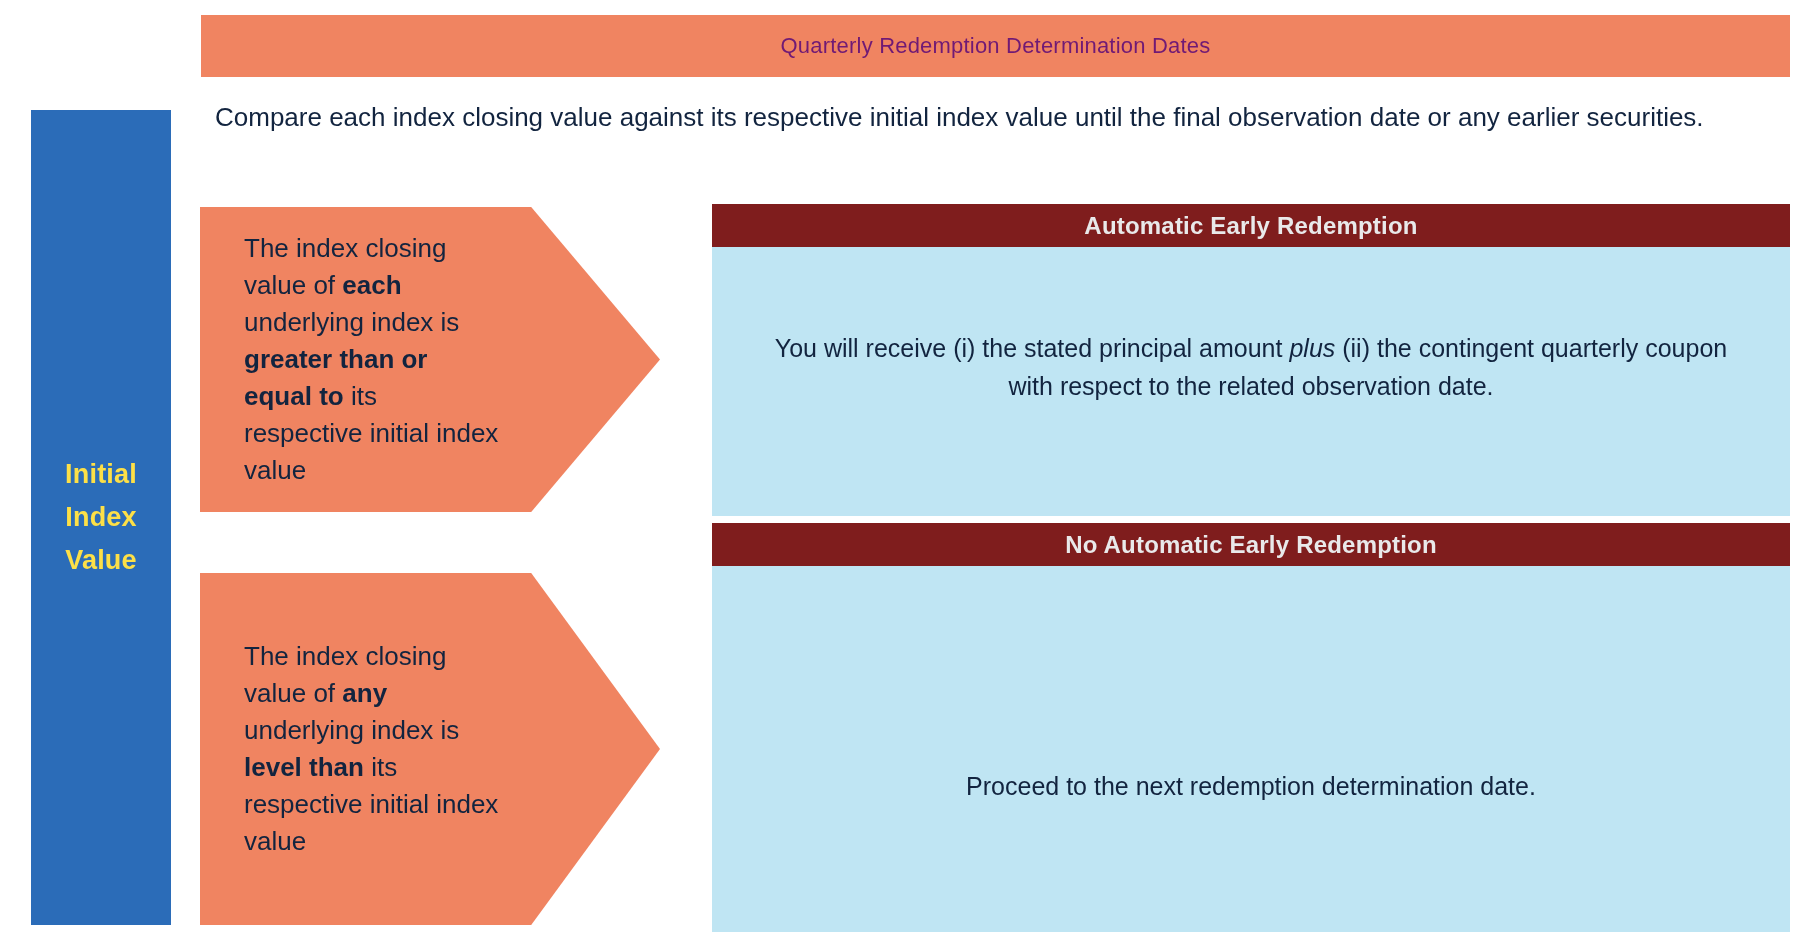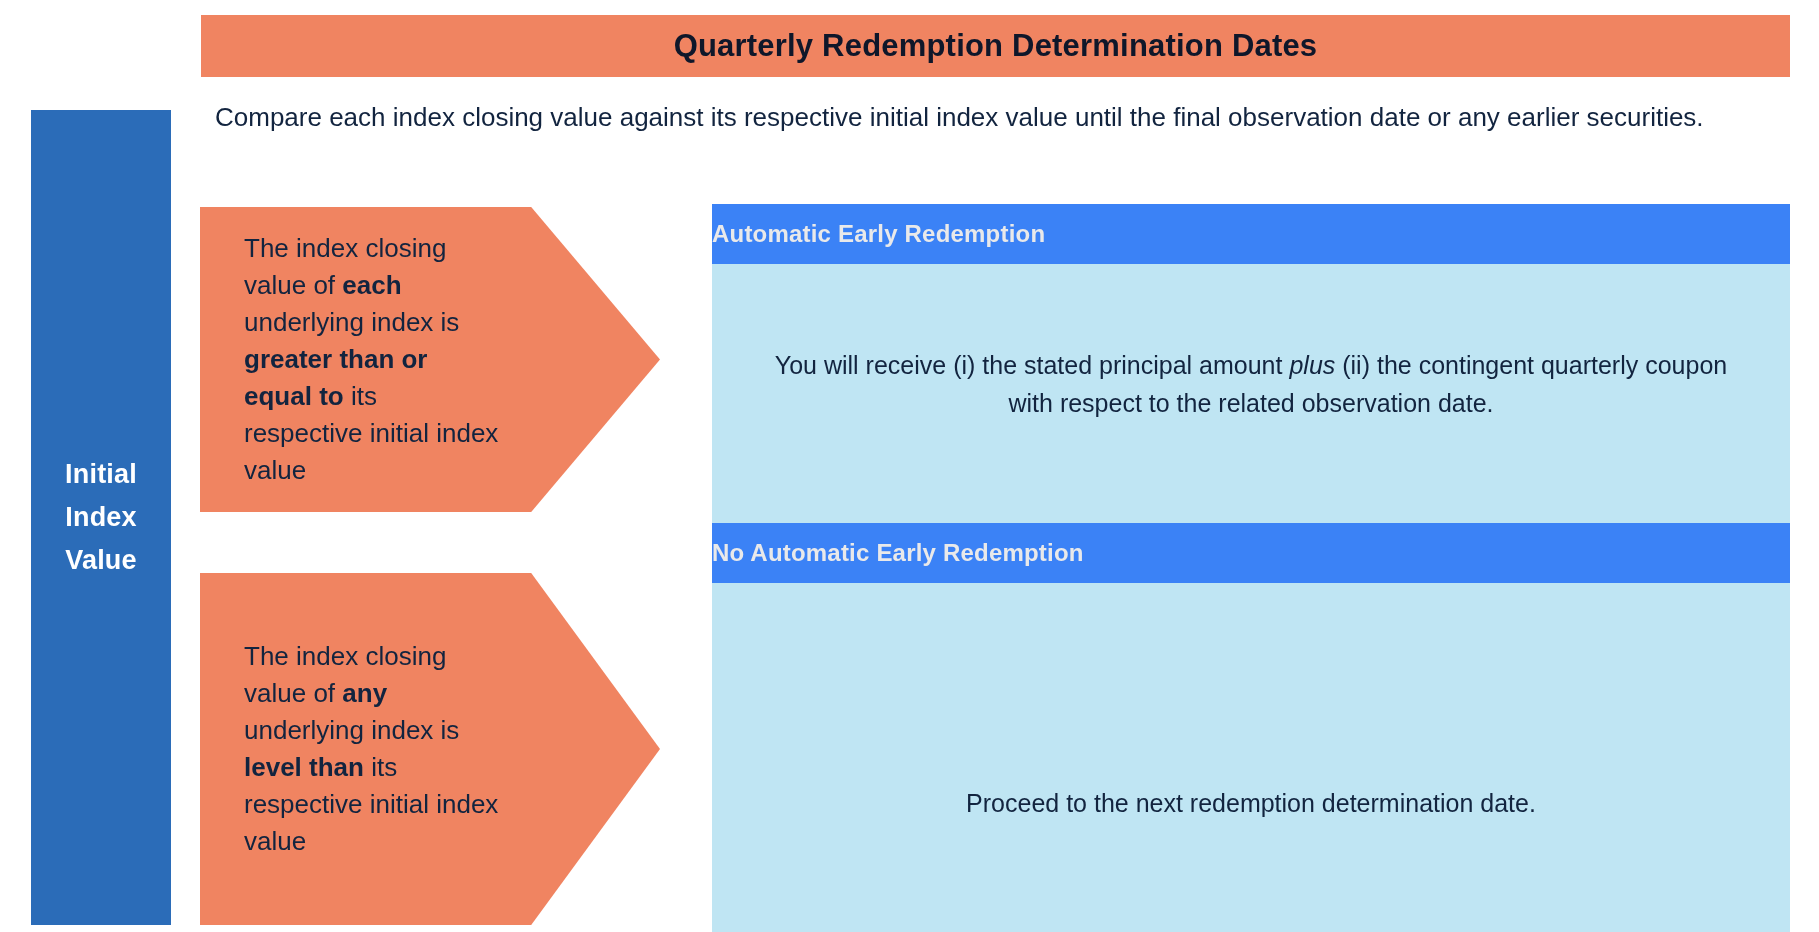--- a/index.html
+++ b/index.html
@@ -25,44 +25,44 @@
     width: 140px;
     height: 815px;
     background: #2b6cb8;
     display: flex;
     flex-direction: column;
     align-items: center;
     justify-content: center;
     box-sizing: border-box;
   }
   #initial-index-band .band-line {
-    color: #ffffff;
+    color: #fde047;
     font-weight: bold;
     font-size: 27px;
     line-height: 43px;
     text-align: right;
     letter-spacing: 0.2px;
   }
 
   
   #title-bar {
     position: absolute;
     left: 201px;
     top: 15px;
     width: 1589px;
     height: 62px;
     background: #f08461;
     display: flex;
     align-items: center;
     justify-content: center;
   }
   #title-bar .title-text {
-    font-size: 31px;
-    font-weight: bold;
-    color: #0f172a;
+    font-size: 22px;
+    font-weight: normal;
+    color: #701a75;
     letter-spacing: 0.2px;
   }
 
   
   #intro-paragraph {
     position: absolute;
     left: 215px;
     top: 100px;
     width: 1560px;
     font-size: 26px;
@@ -98,25 +98,25 @@
   #arrow-less {
     left: 200px;
     top: 573px;
     width: 460px;
     height: 352px;
   }
 
   
   .panel { position: absolute; }
   .panel-header {
-    background: #3b82f6;
-    height: 60px;
-    display: flex;
-    align-items: center;
-    justify-content: flex-start;
+    background: #7f1d1d;
+    height: 43px;
+    display: flex;
+    align-items: center;
+    justify-content: center;
   }
   .panel-header .panel-title {
     color: #e9e9ea;
     font-weight: bold;
     font-size: 24px;
     letter-spacing: 0.2px;
   }
   .panel-body {
     background: #bfe5f3;
     display: flex;

